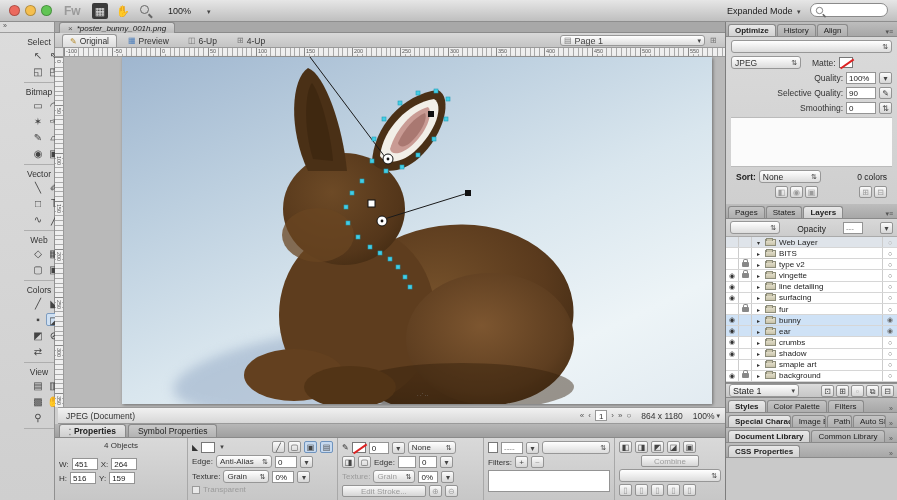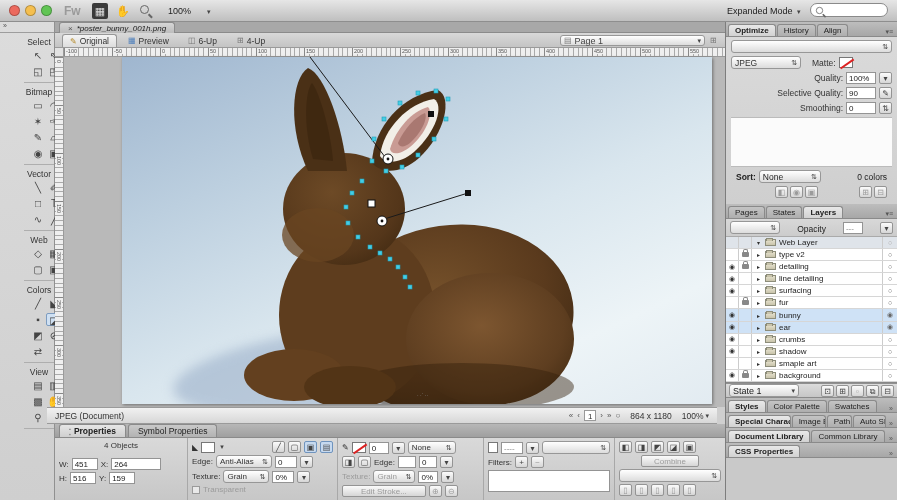--- a/index.html
+++ b/index.html
@@ -38,21 +38,21 @@
     repeating-linear-gradient(90deg,transparent 0,transparent 3.8px,#aaa 3.8px,#aaa 4.8px);}
   .hseg span{position:relative;background:#efefef;padding-right:1px;}
   #vruler{left:55px;top:57px;width:9px;height:350px;background:#efefef;border-right:1px solid #9a9a9a;overflow:hidden;}
   .vseg{height:48px;border-top:1px solid #888;position:relative;background:
     repeating-linear-gradient(0deg,transparent 0,transparent 3.8px,#aaa 3.8px,#aaa 4.8px);}
   .vseg span{position:absolute;top:1px;left:0px;font-size:5.5px;color:#555;background:#efefef;transform:rotate(90deg);transform-origin:3px 4px;}
   #rcorner{left:55px;top:48px;width:9px;height:9px;background:#e2e2e2;border-right:1px solid #9a9a9a;border-bottom:1px solid #9a9a9a;}
   #pasteboard{left:64px;top:57px;width:661px;height:350px;background:#b9b9b9;}
   #canvas{left:58px;top:0px;width:590px;height:347px;background:linear-gradient(155deg,#9fb6cf 0%,#bccfdf 28%,#d9e6ee 55%,#edf4f7 80%,#e2ebf1 100%);box-shadow:1px 1px 3px rgba(0,0,0,.4);}
   
-  #statusbar{left:47px;top:407px;width:670px;height:17px;background:linear-gradient(#f1f1f1,#d7d7d7);border-top:1px solid #9a9a9a;border-bottom:1px solid #9a9a9a;display:flex;align-items:center;padding:0 8px;font-size:8.5px;color:#333;}
+  #statusbar{left:58px;top:407px;width:670px;height:17px;background:linear-gradient(#f1f1f1,#d7d7d7);border-top:1px solid #9a9a9a;border-bottom:1px solid #9a9a9a;display:flex;align-items:center;padding:0 8px;font-size:8.5px;color:#333;}
   .navg{color:#555;font-size:8px;margin:0 2px;}
   #statebox{border:1px solid #999;background:#fff;padding:0 3px;height:11px;line-height:11px;font-size:8px;margin:0 2px;}
   
   #propstabs{left:55px;top:424px;width:842px;height:14px;background:linear-gradient(#b7b7b7,#9f9f9f);border-bottom:1px solid #8a8a8a;display:flex;align-items:flex-end;padding-left:4px;gap:2px;}
   .ptab{height:13px;display:flex;align-items:center;padding:0 9px;font-size:8.5px;border:1px solid #8a8a8a;border-bottom:none;border-radius:3px 3px 0 0;background:linear-gradient(#c9c9c9,#b2b2b2);color:#222;}
   .ptab.active{background:linear-gradient(#e6e6e6,#cfcfcf);font-weight:bold;}
   #propsbody{left:55px;top:438px;width:670px;height:62px;background:linear-gradient(#d9d9d9,#c7c7c7);}
   .pblk{position:absolute;top:0;height:62px;border-right:1px solid #a8a8a8;padding:3px 4px;}
   .prow{display:flex;align-items:center;gap:3px;margin-bottom:2px;font-size:8px;color:#333;}
   .field{background:#fff;border:1px solid #949494;height:12px;line-height:11px;padding:0 2px;font-size:8px;color:#222;}
@@ -375,21 +375,21 @@
   <div id="propsbody" class="abs">
 
     <div class="pblk" style="left:0;width:133px">
       <div class="prow" style="justify-content:center;margin-bottom:8px">
           <span>4 Objects</span>
         </div>
       <div class="prow">
         <span>W:</span>
           <span class="field" style="width:26px">451</span>
         <span>X:</span>
-          <span class="field" style="width:50px">264</span>
+          <span class="field" style="width:26px">264</span>
       </div>
       <div class="prow">
         <span>H:</span>
           <span class="field" style="width:26px">516</span>
         <span>Y:</span>
           <span class="field" style="width:26px">159</span>
       </div>
     </div>
 
     <div class="pblk" style="left:133px;width:150px">
@@ -587,41 +587,51 @@
           <div class="lcell"></div>
           <div class="lmain">
             <span class="tri">▾</span>
             <span class="fold"></span>
             <span>Web Layer</span>
           </div>
           <div class="lradio" style="color: rgb(170, 170, 170);">○</div>
         </div>
         <div class="lrow">
           <div class="lcell"></div>
+          <div class="lcell"></div>
+          <div class="lmain">
+            <span class="tri">▸</span>
+            <span class="fold"></span>
+            <span>BITS</span>
+          </div>
+          <div class="lradio">○</div>
+        </div>
+        <div class="lrow">
+          <div class="lcell"></div>
           <div class="lcell">
             <span class="lck"></span>
           </div>
           <div class="lmain">
             <span class="tri">▸</span>
             <span class="fold"></span>
             <span>type v2</span>
           </div>
           <div class="lradio">○</div>
         </div>
         <div class="lrow">
           <div class="lcell">
             <span class="eye">◉</span>
           </div>
           <div class="lcell">
             <span class="lck"></span>
           </div>
           <div class="lmain">
             <span class="tri">▸</span>
             <span class="fold"></span>
-            <span>detailing</span>
+            <span>vingette</span>
           </div>
           <div class="lradio">○</div>
         </div>
         <div class="lrow">
           <div class="lcell">
             <span class="eye">◉</span>
           </div>
           <div class="lcell"></div>
           <div class="lmain">
             <span class="tri">▸</span>
@@ -736,21 +746,21 @@
       <span style="flex:1"></span>
       <span class="mbtn">⊡</span>
       <span class="mbtn">⊞</span>
       <span class="mbtn dis">▫</span>
       <span class="mbtn">⧉</span>
       <span class="mbtn">⊟</span>
     </div>
     <div class="tabstrip">
         <span class="tchip active">Styles</span>
         <span class="tchip">Color Palette</span>
-        <span class="tchip">Swatches</span>
+        <span class="tchip">Filters</span>
         <span class="pmenu">»</span>
       </div>
     <div class="tabstrip">
         <span class="tchip active">Special Characters</span>
         <span class="tchip">Image E</span>
         <span class="tchip">Path</span>
         <span class="tchip">Auto Sh</span>
         <span class="pmenu">»</span>
       </div>
     <div class="tabstrip">

